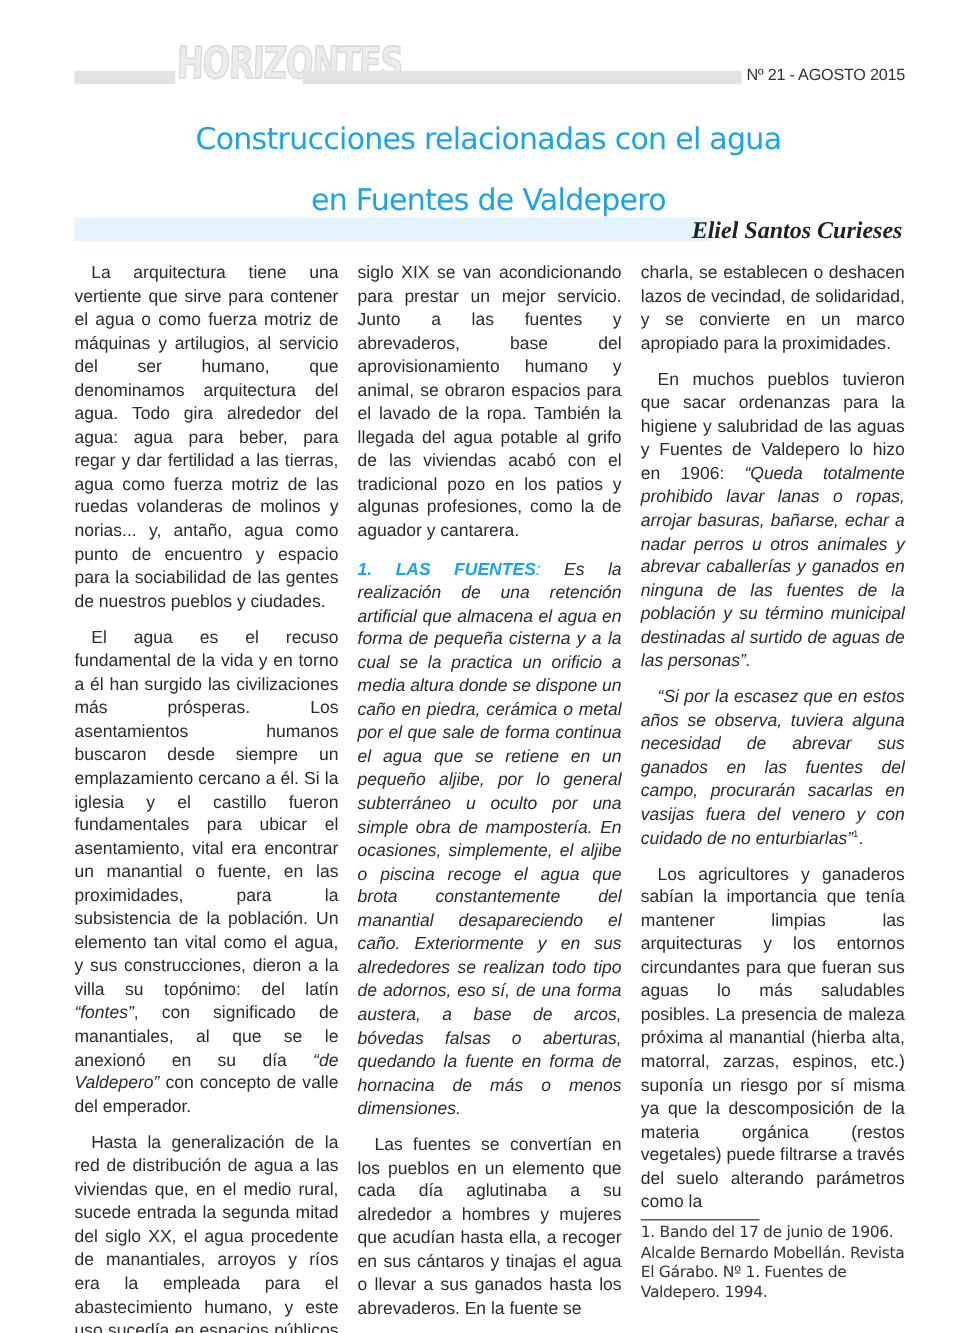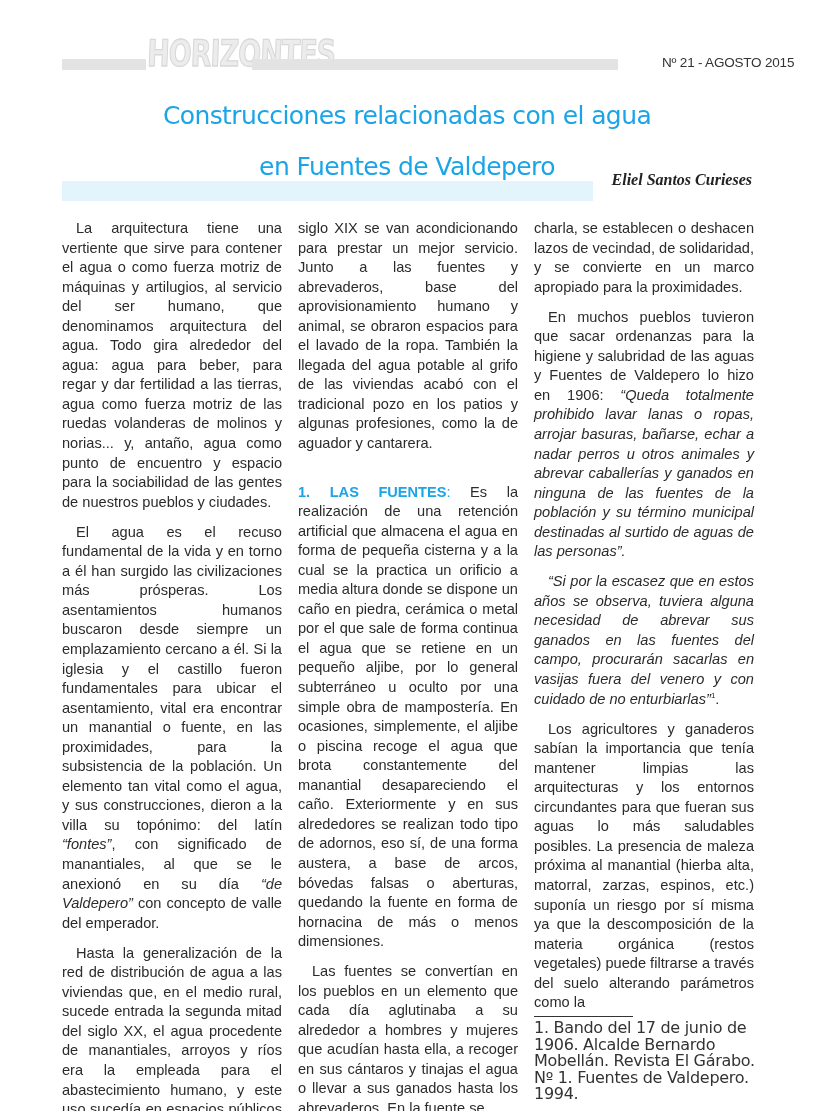--- a/index.html
+++ b/index.html
@@ -5,43 +5,43 @@
   html, body { margin: 0; padding: 0; background: #ffffff; }
   body { width: 816px; height: 1111px; position: relative; overflow: hidden; font-family: "Liberation Sans", sans-serif; color: #2b2b2b; }
 
   .hdr-bar { position: absolute; background: #e3e3e3; height: 11px; top: 59px; }
   .hdr-bar.left { left: 62px; width: 84px; }
   .hdr-bar.right { left: 252px; width: 366px; }
   .hdr-logo { position: absolute; left: 148px; top: 34px; width: 102px; height: 40px;
               font-family: "DejaVu Sans", sans-serif; font-weight: bold; font-size: 27px; letter-spacing: -1px;
               color: #ececec; -webkit-text-stroke: 1px #d8d8d8; transform: scaleY(1.35) skewX(-3deg); transform-origin: top left;
               line-height: 30px; }
-  .hdr-issue { position: absolute; left: 622px; top: 55px; font-size: 13.5px; color: #333; letter-spacing: -0.2px; margin-left: 40px; }
+  .hdr-issue { position: absolute; left: 622px; top: 55px; font-size: 13.5px; color: #333; letter-spacing: -0.2px; }
 
   .title { position: absolute; left: 62px; width: 690px; text-align: center; color: #1ba4e6;
            font-family: "DejaVu Sans", sans-serif; font-weight: normal; font-size: 25px; letter-spacing: -0.6px; }
   .title.l1 { top: 101px; }
   .title.l2 { top: 152px; }
 
   .band { position: absolute; left: 62px; top: 181px; width: 531px; height: 20px; background: #e3f4fd; }
-  .author { position: absolute; right: 64px; top: 171px; font-family: "Liberation Serif", serif; font-style: italic; font-weight: bold; font-size: 16px; color: #222; }
+  .author { position: absolute; right: 64px; top: 181px; font-family: "Liberation Serif", serif; font-style: italic; font-weight: bold; font-size: 20px; color: #222; }
 
   .col { position: absolute; top: 219px; width: 220px; font-size: 14.6px; line-height: 19.55px; text-align: justify; hyphens: manual; }
   .col1 { left: 62px; }
   .col2 { left: 298px; }
   .col3 { left: 534px; }
   .col p { margin: 0 0 10.5px 0; text-indent: 14px; }
   .col p.noindent { text-indent: 0; }
-  .col p.section { margin-top: 29px; text-indent: 0; }
+  .col p.section { margin-top: 12px; text-indent: 0; font-style: italic; }
   .section-head { color: #1ba4e6; font-weight: bold; }
   .it { font-style: italic; }
   sup { font-size: 8px; line-height: 0; vertical-align: super; }
 
   .fn-rule { position: absolute; left: 534px; top: 1016px; width: 99px; height: 1px; background: #333; }
-  .footnote { position: absolute; left: 534px; top: 1020px; width: 222px; font-family: "DejaVu Sans", sans-serif; font-size: 16px; line-height: 16.5px; color: #333; letter-spacing: -0.3px; }
+  .footnote { position: absolute; left: 534px; top: 1020px; width: 222px; font-family: "DejaVu Sans", sans-serif; font-size: 13px; line-height: 16.5px; color: #333; letter-spacing: -0.3px; }
 </style>
 </head>
 <body>
 
 <div class="hdr-bar left"></div>
 <div class="hdr-logo">HORIZONTES</div>
 <div class="hdr-bar right"></div>
 <div class="hdr-issue">Nº 21 - AGOSTO 2015</div>
 
 <div class="title l1">Construcciones relacionadas con el agua</div>

